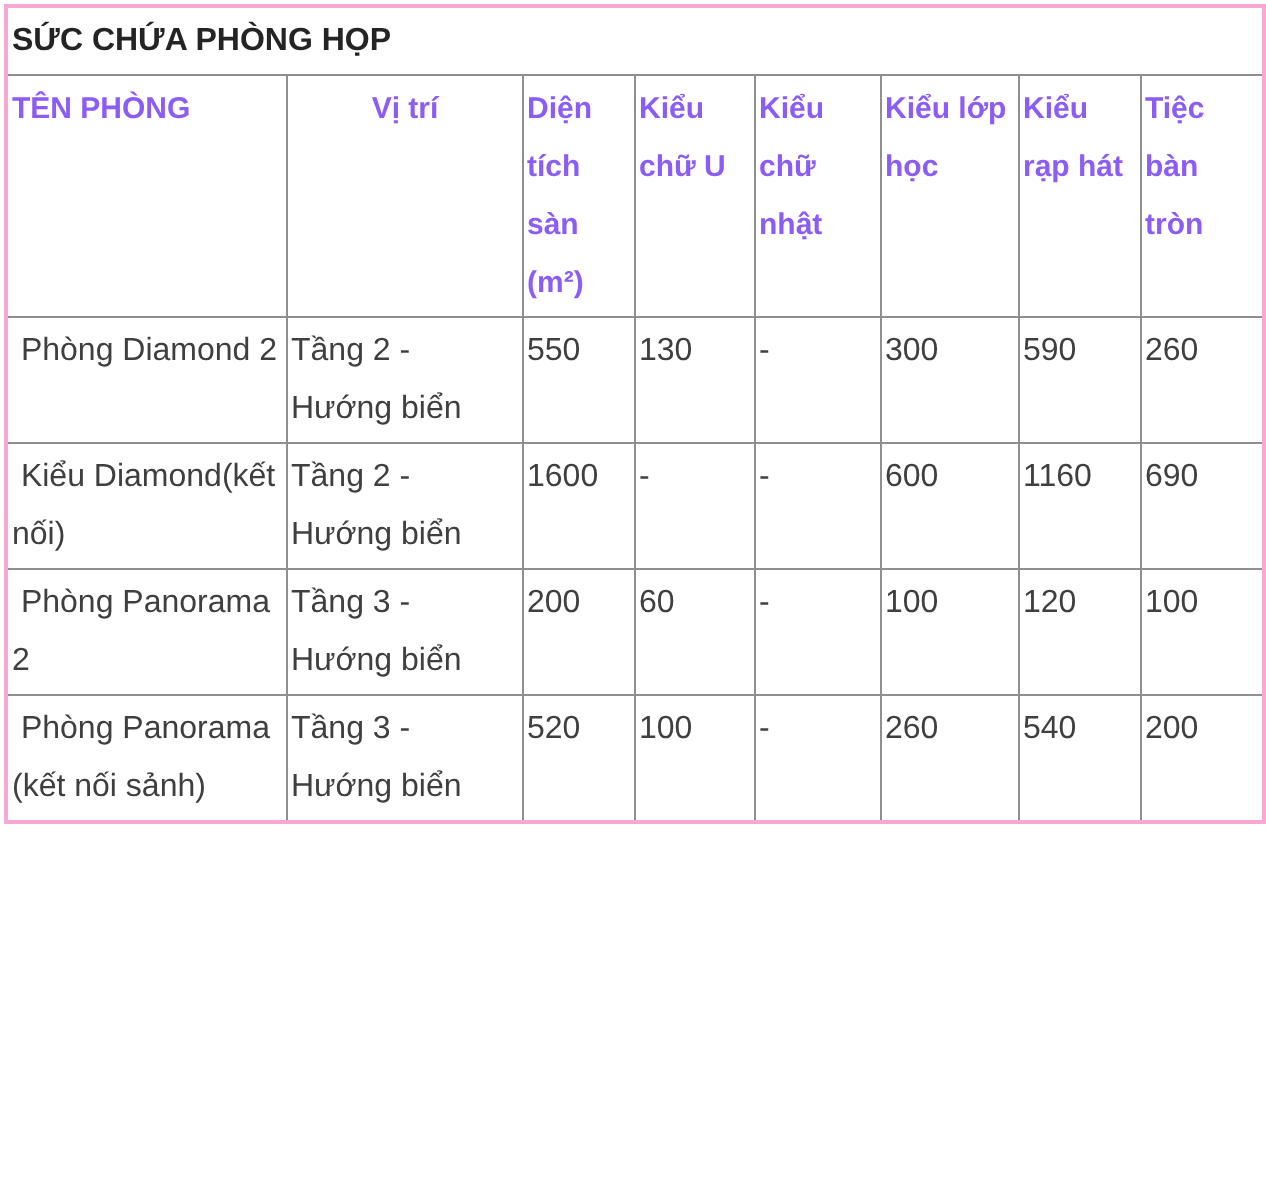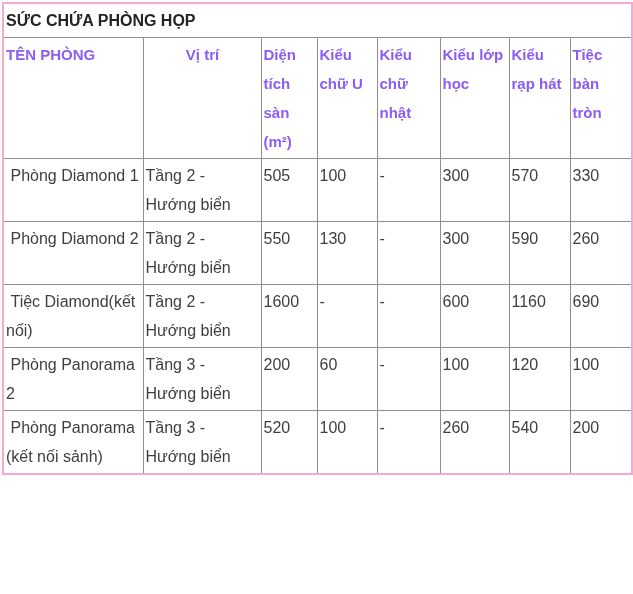--- a/index.html
+++ b/index.html
@@ -80,41 +80,31 @@
       <th class="col-head">Diện tích sàn (m²)</th>
       <th class="col-head">Kiểu chữ U</th>
       <th class="col-head">Kiểu chữ nhật</th>
       <th class="col-head">Kiểu lớp học</th>
       <th class="col-head">Kiểu rạp hát</th>
       <th class="col-head">Tiệc bàn tròn</th>
     </tr>
   </thead>
   <tbody>
     <tr>
-      <td class="cell"> Phòng Diamond 1</td>
-      <td class="cell">Tầng 2 - Hướng biển</td>
-      <td class="cell">505</td>
-      <td class="cell">100</td>
-      <td class="cell">-</td>
-      <td class="cell">300</td>
-      <td class="cell">570</td>
-      <td class="cell">330</td>
-    </tr>
-    <tr>
       <td class="cell"> Phòng Diamond 2</td>
       <td class="cell">Tầng 2 - Hướng biển</td>
       <td class="cell">550</td>
       <td class="cell">130</td>
       <td class="cell">-</td>
       <td class="cell">300</td>
       <td class="cell">590</td>
       <td class="cell">260</td>
     </tr>
     <tr>
-      <td class="cell"> Tiệc Diamond(kết nối)</td>
+      <td class="cell"> Kiểu Diamond(kết nối)</td>
       <td class="cell">Tầng 2 - Hướng biển</td>
       <td class="cell">1600</td>
       <td class="cell">-</td>
       <td class="cell">-</td>
       <td class="cell">600</td>
       <td class="cell">1160</td>
       <td class="cell">690</td>
     </tr>
     <tr>
       <td class="cell"> Phòng Panorama 2</td>

